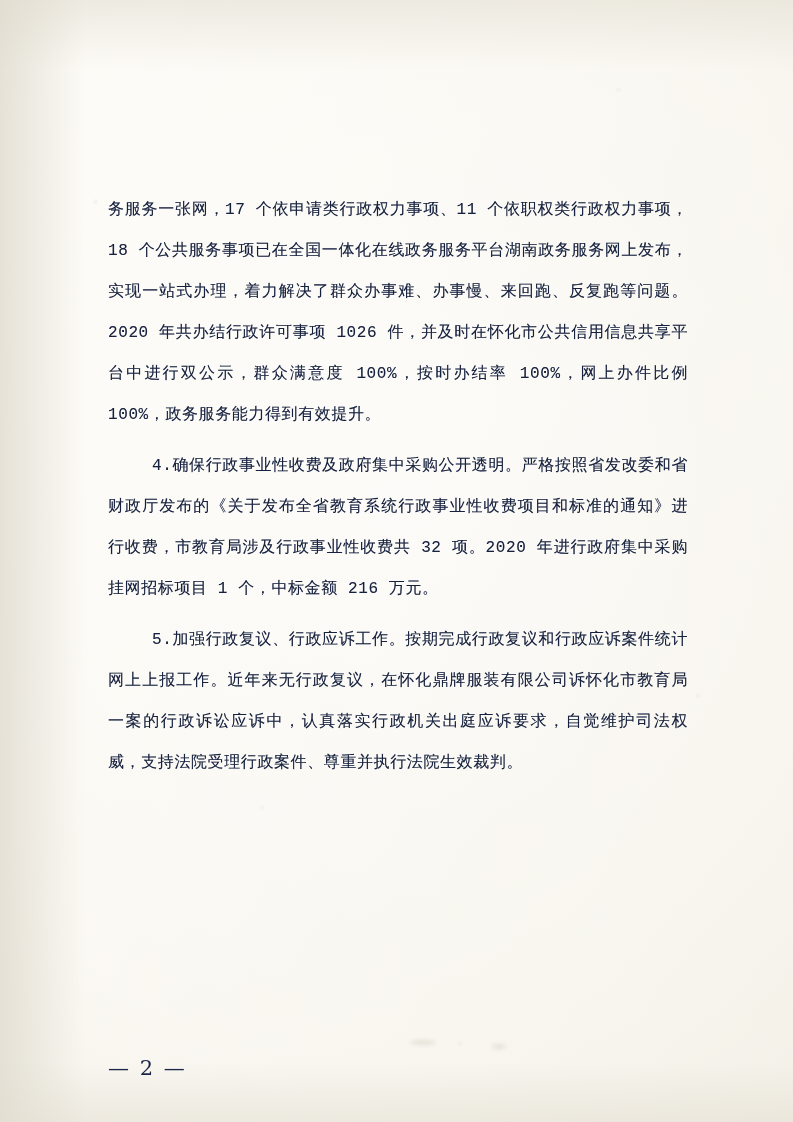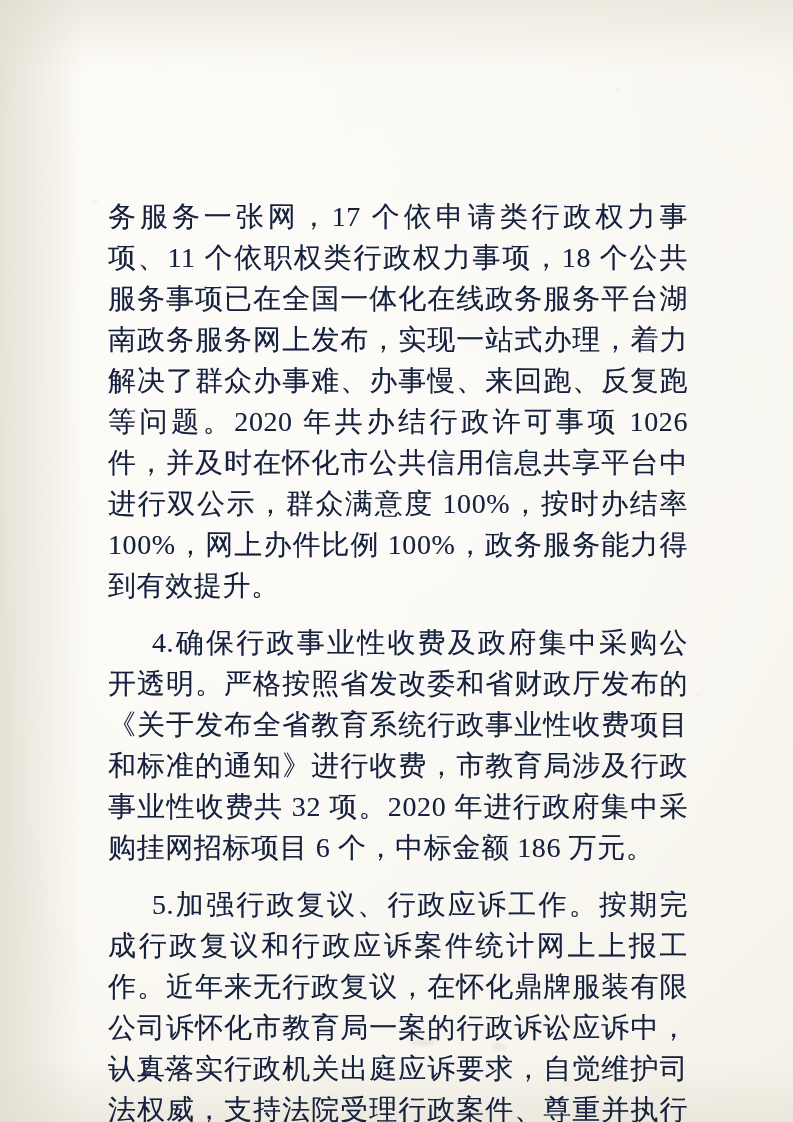--- a/index.html
+++ b/index.html
@@ -54,28 +54,28 @@
   }
 
   .page-body {
     position: absolute;
     left: 108px;
     top: 180px;
     width: 580px;
   }
 
   p.para {
-    margin: 16px 0 2px 0;
-    font-size: 28px;
+    margin: 10px 0 2px 0;
+    font-size: 16px;
     line-height: 41px;
     color: #16213f;
     text-align: justify;
     text-justify: inter-ideograph;
     letter-spacing: 0.6px;
-    font-family: Liberation Serif, serif;
+    font-family: Liberation Mono, monospace;
     
     text-shadow: 0 0 0.4px rgba(22,33,63,0.35);
   }
   p.indent {
     text-indent: 44px;
   }
   .page-number {
     position: absolute;
     left: 108px;
     top: 1056px;
@@ -100,17 +100,17 @@
 <div class="scan-noise"></div>
 <div class="edge-shade-top"></div>
 <div class="edge-shade-left"></div>
 <div class="edge-shade-bottom"></div>
 
 <div class="smudge" style="left:410px; top:1040px; width:26px; height:5px;"></div>
 <div class="smudge" style="left:492px; top:1044px; width:14px; height:5px;"></div>
 
 <div class="page-body">
   <p class="para">务服务一张网，17 个依申请类行政权力事项、11 个依职权类行政权力事项，18 个公共服务事项已在全国一体化在线政务服务平台湖南政务服务网上发布，实现一站式办理，着力解决了群众办事难、办事慢、来回跑、反复跑等问题。2020 年共办结行政许可事项 1026 件，并及时在怀化市公共信用信息共享平台中进行双公示，群众满意度 100%，按时办结率 100%，网上办件比例 100%，政务服务能力得到有效提升。</p>
-  <p class="para indent">4.确保行政事业性收费及政府集中采购公开透明。严格按照省发改委和省财政厅发布的《关于发布全省教育系统行政事业性收费项目和标准的通知》进行收费，市教育局涉及行政事业性收费共 32 项。2020 年进行政府集中采购挂网招标项目 6 个，中标金额 186 万元。</p>
+  <p class="para indent">4.确保行政事业性收费及政府集中采购公开透明。严格按照省发改委和省财政厅发布的《关于发布全省教育系统行政事业性收费项目和标准的通知》进行收费，市教育局涉及行政事业性收费共 32 项。2020 年进行政府集中采购挂网招标项目 1 个，中标金额 216 万元。</p>
   <p class="para indent">5.加强行政复议、行政应诉工作。按期完成行政复议和行政应诉案件统计网上上报工作。近年来无行政复议，在怀化鼎牌服装有限公司诉怀化市教育局一案的行政诉讼应诉中，认真落实行政机关出庭应诉要求，自觉维护司法权威，支持法院受理行政案件、尊重并执行法院生效裁判。</p>
 </div>
 
 <div class="page-number">— 2 —</div>
 
 </body></html>

